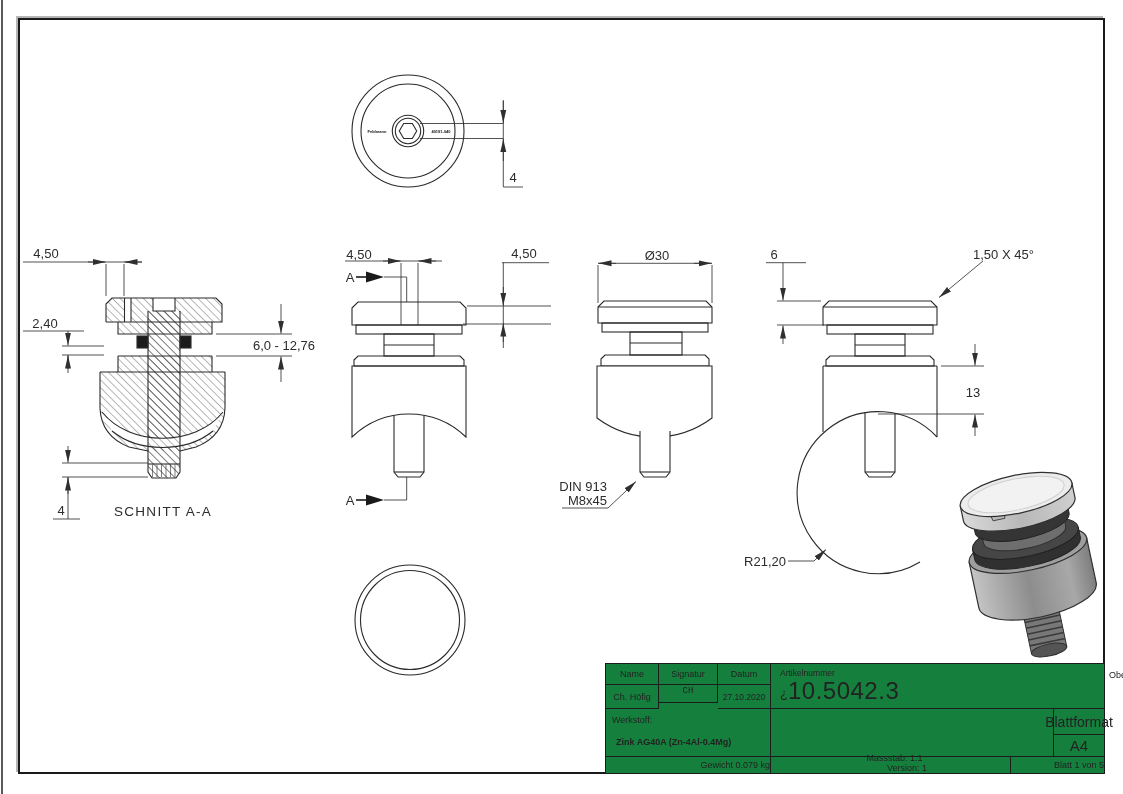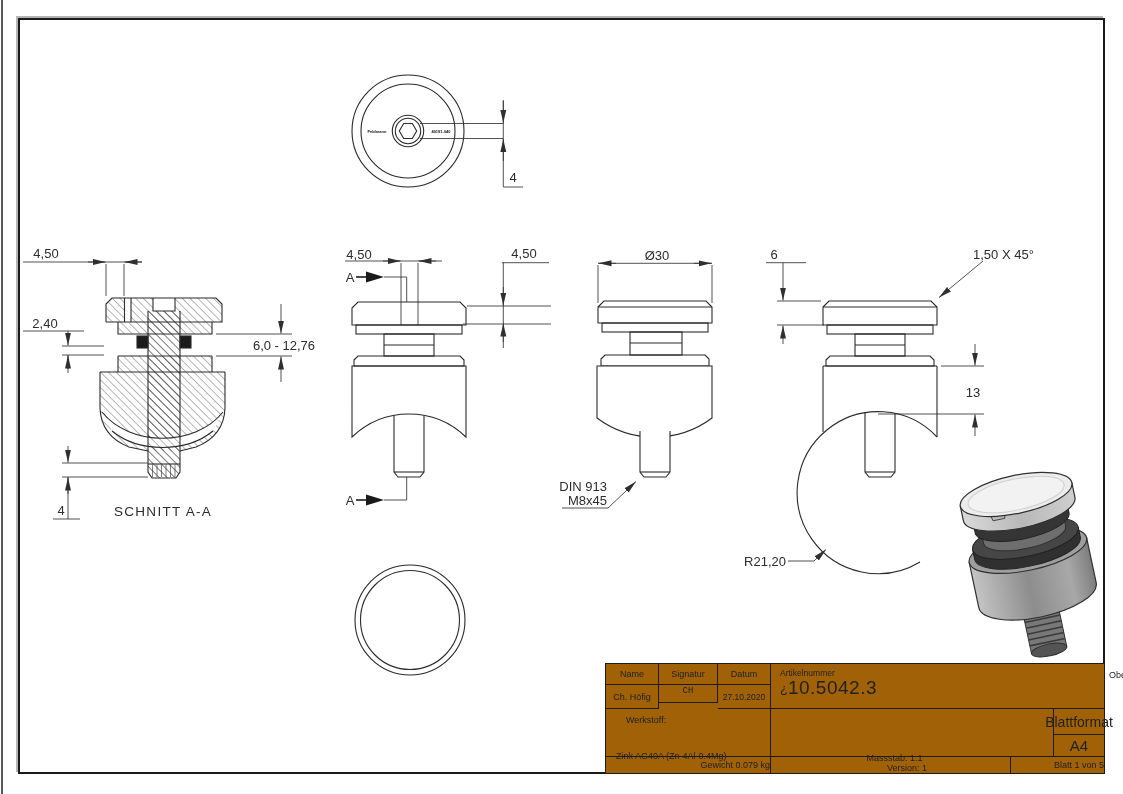--- a/index.html
+++ b/index.html
@@ -6,37 +6,37 @@
   #sheet{position:relative;width:1123px;height:794px;background:#ffffff;overflow:hidden;}
   #edge-artifact{position:absolute;left:1px;top:0;width:1.5px;height:794px;background:#5a5a5a;}
   #frame{position:absolute;left:18px;top:18px;width:1087px;height:756px;border:2px solid #1a1a1a;
          box-sizing:border-box;box-shadow:-2px -2px 0 0 #b5b5b5;}
   svg text{font-family:"Liberation Sans",sans-serif;fill:#2c2c2c;}
   .d{font-size:13px;}
   .cap{font-size:13.5px;letter-spacing:1.3px;}
   .tiny{font-size:4px;font-weight:bold;fill:#111;}
   
   #tb{position:absolute;left:605px;top:663px;width:498px;height:109px;border:1.4px solid #1c1c1c;
-      box-sizing:content-box;background:#a16207;color:#222;}
+      box-sizing:content-box;background:#15803d;color:#222;}
   .cell{position:absolute;border-right:1.2px solid #1c1c1c;border-bottom:1.2px solid #1c1c1c;
         box-sizing:border-box;display:flex;align-items:center;justify-content:center;
         font-size:9px;color:#222;}
   .noR{border-right:none;}  .noB{border-bottom:none;}
   .left{justify-content:flex-end;}
   .pad{padding-left:8px;}
   #c-art{display:block;}
   #art-label{position:absolute;left:9px;top:4px;font-size:8.5px;}
   #art-num{position:absolute;left:9px;top:13px;white-space:nowrap;}
   #art-prefix{font-size:13px;vertical-align:1px;}
-  #art-value{font-size:19px;letter-spacing:0.5px;}
+  #art-value{font-size:24px;letter-spacing:0.5px;}
   #oberf{position:absolute;left:338px;top:6px;font-size:9px;}
   #oberf span{margin-right:10px;}
   #c-werk{display:block;}
-  #werk-label{position:absolute;left:20px;top:6px;}
-  #werk-value{position:absolute;left:10px;top:42px;}
+  #werk-label{position:absolute;left:6px;top:6px;}
+  #werk-value{position:absolute;left:10px;top:28px;font-weight:bold;}
   #c-blf{font-size:14px;}
   #c-a4{font-size:15px;}
   #mass-ver span:last-child{margin-left:25px;}
 </style>
 </head>
 <body>
 
 <div id="sheet">
   <div id="edge-artifact"></div>
   <div id="frame"></div>

